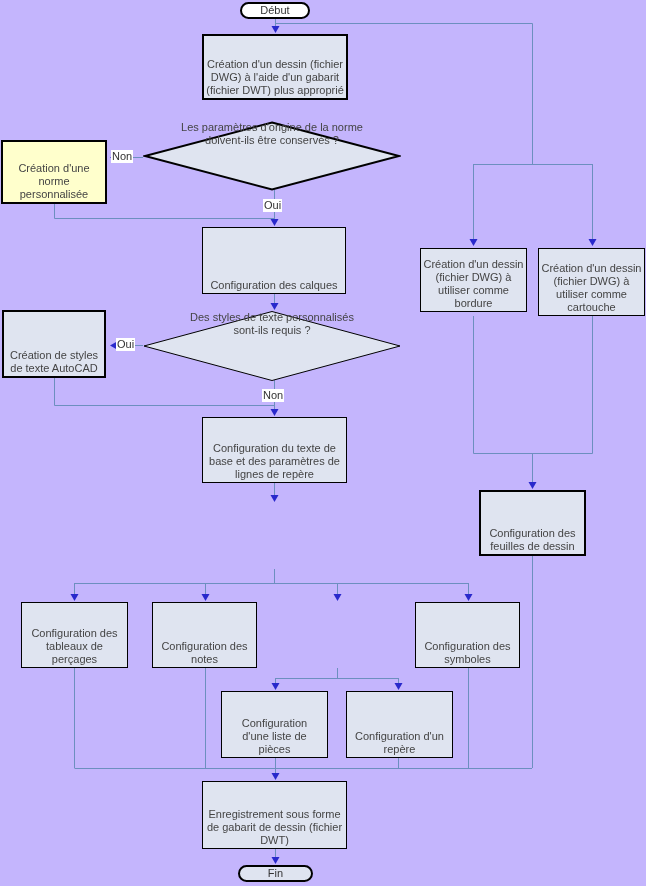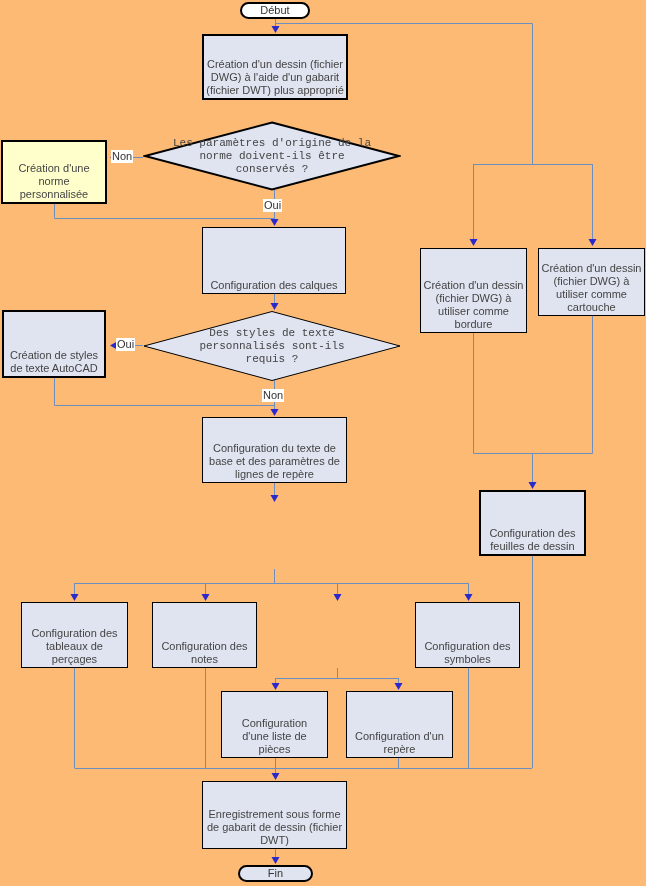--- a/index.html
+++ b/index.html
@@ -1,17 +1,17 @@
 <!DOCTYPE html>
 <html><head>
 <meta charset="utf-8">
 <style>
   html,body{margin:0;padding:0;background:#fff;}
   .canvas{
-    position:relative;width:646px;height:886px;background:#fdba74;overflow:hidden;
+    position:relative;width:646px;height:886px;background:#c4b5fd;overflow:hidden;
     font-family:"Liberation Sans","DejaVu Sans",sans-serif;
     font-size:11px;line-height:13px;color:#444;
   }
   svg.edges{position:absolute;left:0;top:0;z-index:1;}
   .node{
     position:absolute;z-index:2;display:flex;align-items:flex-end;justify-content:center;
     text-align:center;box-sizing:border-box;background:#dfe4f0;border:1px solid #000;
     padding:1px;
   }
   .node.thick{border-width:2px;}
@@ -20,21 +20,21 @@
     position:absolute;z-index:2;display:flex;align-items:center;justify-content:center;
     text-align:center;box-sizing:border-box;border:2px solid #000;border-radius:9px;
     color:#333;
   }
   .oval.start{background:#ffffff;}
   .oval.end{background:#dfe4f0;}
   .diamond{position:absolute;z-index:2;}
   .diamond svg{position:absolute;left:0;top:0;}
   .diamond .dlabel{
     position:absolute;left:0;top:0;width:100%;height:100%;
-    display:flex;align-items:center;justify-content:center;text-align:center;font-family:Liberation Mono, monospace;
+    display:flex;align-items:flex-start;justify-content:center;text-align:center;
   }
   .diamond .dlabel span{display:inline-block;}
   .edge-label{
     position:absolute;z-index:3;background:#fff;padding:0 1px;color:#333;
   }
 </style>
 </head>
 <body>
 
 <div class="canvas">
@@ -151,21 +151,21 @@
     <span>Configuration des symboles</span>
   </div>
 
   <div class="node" style="left:221px;top:691px;width:107px;height:67px;">
     <span style="width:90px;">Configuration d'une liste de pièces</span>
   </div>
   <div class="node" style="left:346px;top:691px;width:107px;height:67px;">
     <span>Configuration d'un repère</span>
   </div>
 
-  <div class="node" style="left:420px;top:248px;width:107px;height:85px;">
+  <div class="node" style="left:420px;top:248px;width:107px;height:64px;">
     <span>Création d'un dessin (fichier DWG) à utiliser comme bordure</span>
   </div>
   <div class="node" style="left:538px;top:248px;width:107px;height:68px;">
     <span>Création d'un dessin (fichier DWG) à utiliser comme cartouche</span>
   </div>
   <div class="node thick" style="left:479px;top:490px;width:107px;height:66px;">
     <span>Configuration des feuilles de dessin</span>
   </div>
 
   <div class="node" style="left:202px;top:781px;width:145px;height:68px;">

